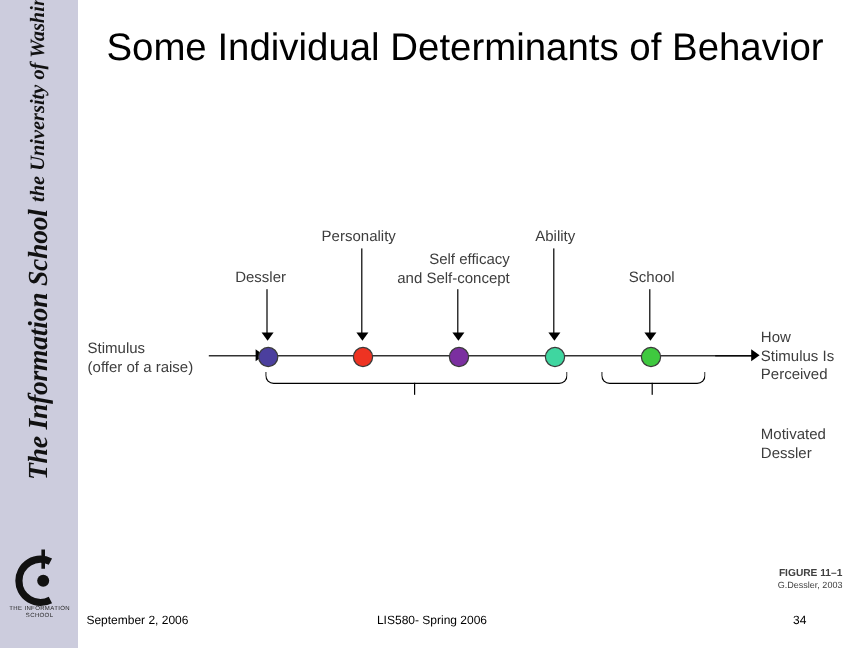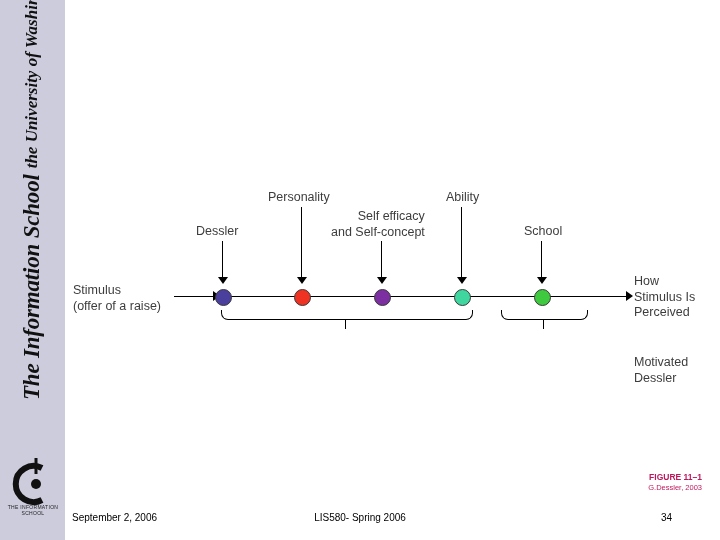--- a/index.html
+++ b/index.html
@@ -143,21 +143,21 @@
     width: 1.4px;
     background: #000000;
   }
   
   .figure-credit {
     position: absolute;
     right: 18px;
     top: 472px;
     text-align: right;
     font-family: "Liberation Sans", sans-serif;
-    color: #be185d;
+    color: #404040;
   }
   .figure-credit .l1 {
     font-size: 8.5px;
     font-weight: bold;
   }
   .figure-credit .l2 {
     font-size: 7.5px;
     margin-top: 1px;
   }
   
@@ -196,20 +196,21 @@
       <span class="small" style="margin-left:6px;">the University of Washington</span>
     </div>
     <svg class="sidebar-logo" viewBox="0 0 56 58">
       <path d="M30 4 L30 20" stroke="#111" stroke-width="3" fill="none"></path>
       <path d="M36 14 A 18 18 0 1 0 36 46" stroke="#111" stroke-width="6" fill="none"></path>
       <circle cx="30" cy="30" r="5" fill="#111"></circle>
     </svg>
     <div class="sidebar-logo-caption">THE INFORMATION SCHOOL</div>
   </div>
 
+  <div class="title">Some Individual Determinants of Behavior</div>
 
   <div class="figure">
 
     <div class="fig-label" style="left:212px; top:40px;">Personality</div>
     <div class="fig-label" style="left:275px; top:59px; text-align:right;">Self efficacy
 and Self-concept</div>
     <div class="fig-label" style="left:390px; top:40px;">Ability</div>
     <div class="fig-label" style="left:140px; top:74px;">Dessler</div>
     <div class="fig-label" style="left:468px; top:74px;">School</div>
 

